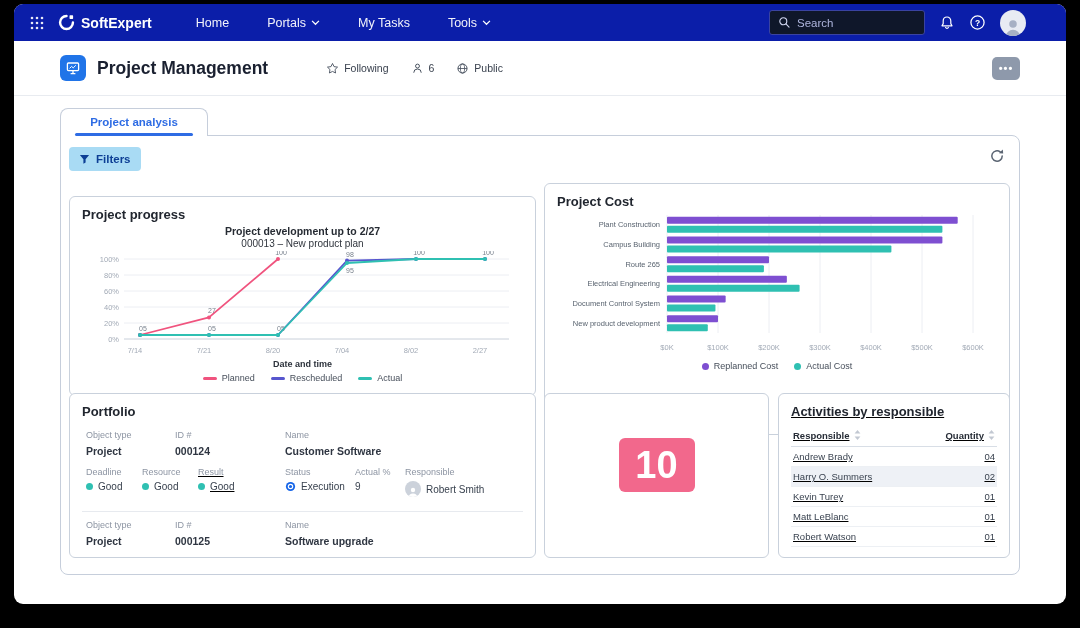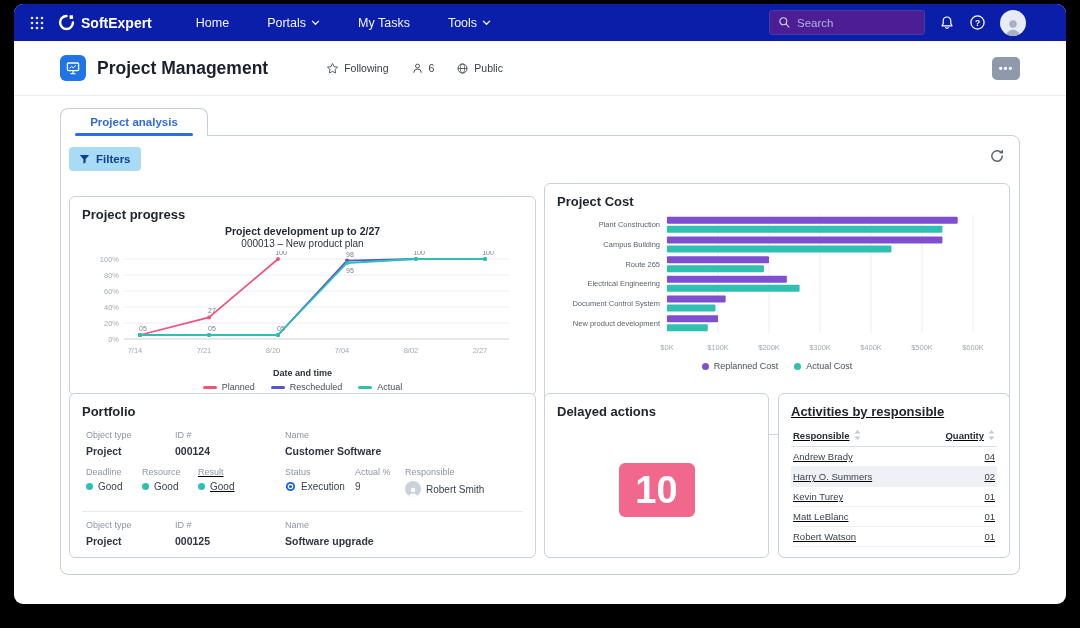--- a/index.html
+++ b/index.html
@@ -12,21 +12,21 @@
   .topnav { height:37px; background:#0b1ea9; display:flex; align-items:center;
             justify-content:space-between; padding:0 40px 0 16px; }
   .nav-left { display:flex; align-items:center; }
   .waffle { display:inline-flex; cursor:pointer; }
   .brand { display:flex; align-items:center; gap:6px; margin-left:14px; cursor:pointer; }
   .brand-text { color:#fff; font-size:14px; font-weight:700; }
   .nav-items { display:flex; align-items:center; gap:38px; margin-left:44px; }
   .nav-item { color:rgba(255,255,255,.95); font-size:12.5px; font-weight:500; cursor:pointer;
               display:inline-flex; align-items:center; gap:5px; }
   .nav-right { display:flex; align-items:center; gap:14px; }
-  .search { width:156px; height:25px; background:#4c1d95; border:1px solid #3a43a0;
+  .search { width:156px; height:25px; background:#0f172a; border:1px solid #3a43a0;
             border-radius:3px; display:flex; align-items:center; gap:6px; padding:0 8px; }
   .search input { flex:1; background:transparent; border:none; outline:none; color:#e8eaf6;
                   font-size:11.5px; font-family:inherit; min-width:0; }
   .search input::placeholder { color:#aeb5dd; }
   .icon-btn { display:inline-flex; cursor:pointer; }
   .avatar { width:26px; height:26px; border-radius:50%; background:#e8ebf3;
             display:inline-flex; align-items:flex-end; justify-content:center; overflow:hidden; cursor:pointer; }
 
   
   .pagehead { height:55px; display:flex; align-items:center; padding:0 46px;
@@ -65,21 +65,21 @@
   .card-delayed   { left:483px; top:257px; width:225px; height:165px; }
   .card-activities{ left:717px; top:257px; width:232px; height:165px;text-decoration:underline; }
 
   .chart-title { text-align:center; font-size:10.5px; font-weight:700; color:#262b33; margin-top:3px; }
   .chart-sub   { text-align:center; font-size:10px; color:#30353d; margin-top:1px; }
   svg.chart { display:block; margin:2px auto 0; }
   svg text { font-family:"Liberation Sans", sans-serif; }
   .tick { font-size:7.5px; fill:#a2aab6; }
   .cat  { font-size:7.5px; fill:#59636f; }
   .pt   { font-size:7px;  fill:#79828e; }
-  .axis-label { text-align:center; font-size:9px; font-weight:700; color:#2c323b; margin-top:9px; }
+  .axis-label { text-align:center; font-size:9px; font-weight:700; color:#2c323b; margin-top:0; }
   .legend { display:flex; justify-content:center; align-items:center; gap:16px; margin-top:4px; }
   .lg-item { display:inline-flex; align-items:center; gap:5px; font-size:9px; color:#474f5b; }
   .lg-line { width:14px; height:3px; border-radius:2px; display:inline-block; }
   .lg-dot  { width:7px; height:7px; border-radius:50%; display:inline-block; }
 
   
   .pf-row { position:absolute; left:16px; display:flex; }
   .pf-r1 { top:36px; } .pf-r2 { top:73px; } .pf-r3 { top:126px; }
   .pf-divider { position:absolute; left:12px; right:12px; top:117px; border-top:1px solid #e7eaef; }
   .pf-label { font-size:9px; color:#8d95a3; }
@@ -435,21 +435,20 @@
             <div class="pf-value">000125</div>
           </div>
         <div>
             <div class="pf-label">Name</div>
             <div class="pf-value">Software upgrade</div>
           </div>
       </div>
     </div>
 
     <div class="card card-delayed">
-      <div class="card-title">Delayed actions</div>
       <div class="da-badge" style="background: rgb(242, 104, 140);">10</div>
     </div>
 
     <div class="card card-activities">
       <div class="card-title">Activities by responsible</div>
       <table class="act-table">
         <thead>
           <tr>
             <th>
               <span>Responsible</span><svg class="sort-ic" width="7" height="10" viewBox="0 0 7 10">

